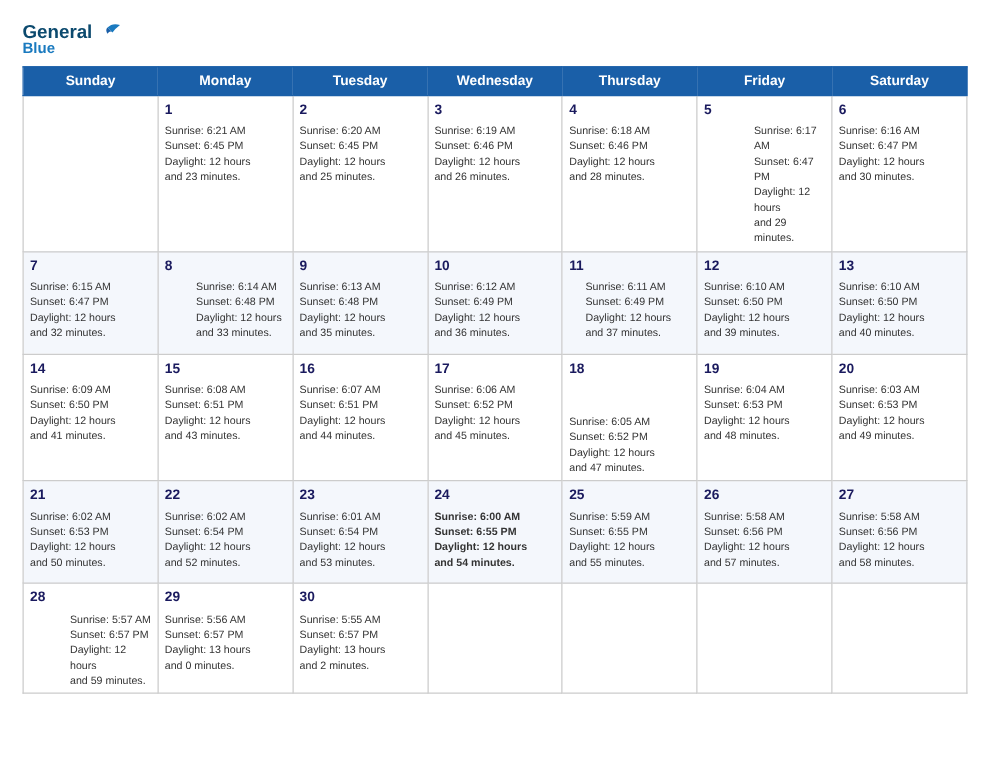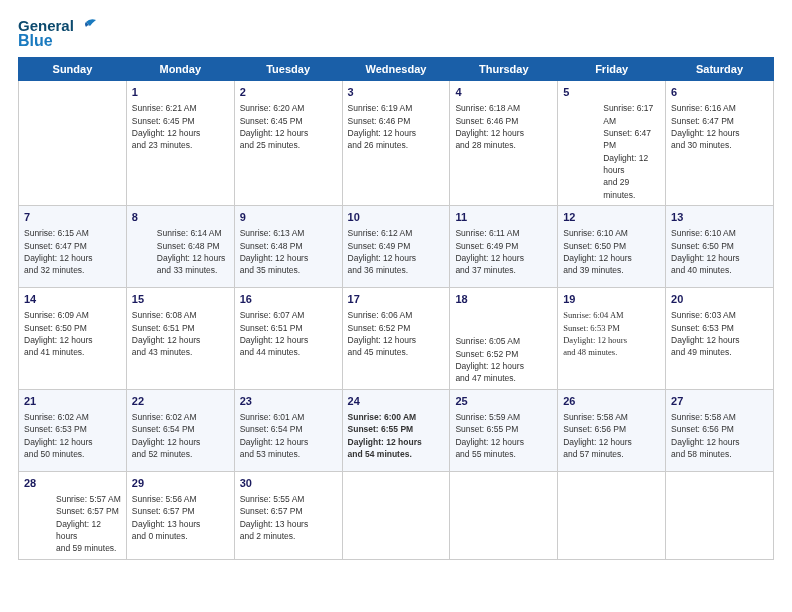--- a/index.html
+++ b/index.html
@@ -95,21 +95,21 @@
     <div class="logo">
       <div style="display:flex; align-items:center; gap:2px;">
         <span class="logo-text">
           <span style="color:#0c4a6e; font-size:15px; font-weight:bold;">General</span>
         </span>
         <svg width="22" height="16" viewBox="0 0 22 16">
           <path d="M10 4 Q14 0 20 2 Q16 5 14 8 Q12 6 10 4Z" fill="#1a7abf"></path>
           <path d="M10 4 Q8 6 10 9 Q12 6 14 8 Q12 6 10 4Z" fill="#1a5fa8"></path>
         </svg>
       </div>
-      <span class="logo-text" style="color:#1a7abf; font-size:16px; font-weight:bold; margin-top:-3px;">Blue</span>
+      <span class="logo-text" style="color:#1a7abf; font-size:12px; font-weight:bold; margin-top:-3px;">Blue</span>
     </div>
     <div class="title-block">
       <div class="main-title"></div>
       <div class="subtitle"></div>
     </div>
   </div>
 
   <table class="calendar">
     <thead>
       <tr>
@@ -192,21 +192,21 @@
           </td>
           <td class="row-bg-2">
             <div class="day-num">10</div>
             <div class="day-info" style="white-space: pre-line;">Sunrise: 6:12 AM
 Sunset: 6:49 PM
 Daylight: 12 hours
 and 36 minutes.</div>
           </td>
           <td class="row-bg-2">
             <div class="day-num">11</div>
-            <div class="day-info" style="white-space: pre-line;">Sunrise: 6:11 AM
+            <div class="day-info" style="white-space: pre-line; margin-left: 13px;">Sunrise: 6:11 AM
 Sunset: 6:49 PM
 Daylight: 12 hours
 and 37 minutes.</div>
           </td>
           <td class="row-bg-2">
             <div class="day-num">12</div>
             <div class="day-info" style="white-space: pre-line;">Sunrise: 6:10 AM
 Sunset: 6:50 PM
 Daylight: 12 hours
 and 39 minutes.</div>
@@ -250,21 +250,21 @@
           </td>
           <td class="row-bg-1">
             <div class="day-num">18</div>
             <div class="day-info" style="white-space: pre-line; margin-top: 28px;">Sunrise: 6:05 AM
 Sunset: 6:52 PM
 Daylight: 12 hours
 and 47 minutes.</div>
           </td>
           <td class="row-bg-1">
             <div class="day-num">19</div>
-            <div class="day-info" style="white-space: pre-line; font-family: Liberation Serif, serif;">Sunrise: 6:04 AM
+            <div class="day-info" style="white-space: pre-line;">Sunrise: 6:04 AM
 Sunset: 6:53 PM
 Daylight: 12 hours
 and 48 minutes.</div>
           </td>
           <td class="row-bg-1">
             <div class="day-num">20</div>
             <div class="day-info" style="white-space: pre-line;">Sunrise: 6:03 AM
 Sunset: 6:53 PM
 Daylight: 12 hours
 and 49 minutes.</div>

